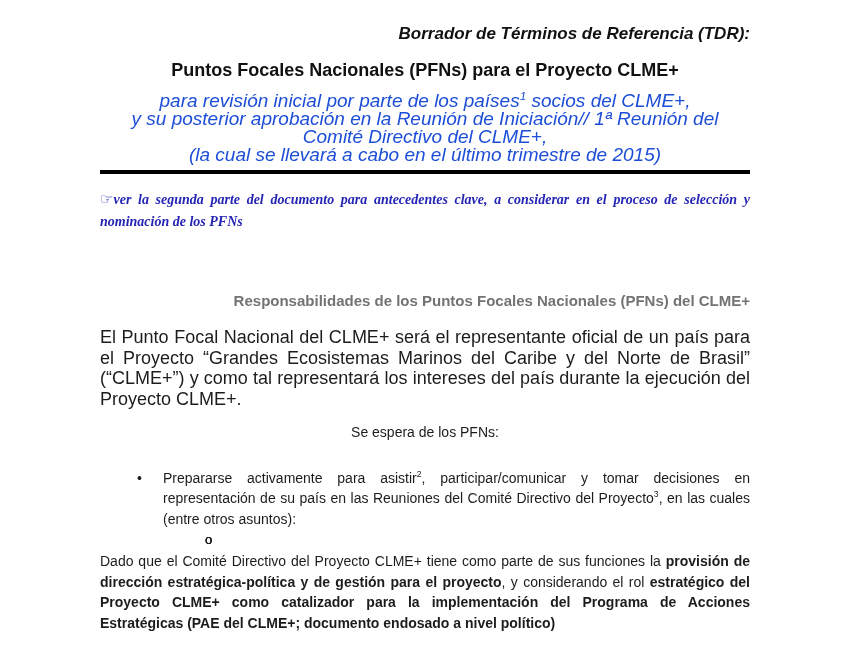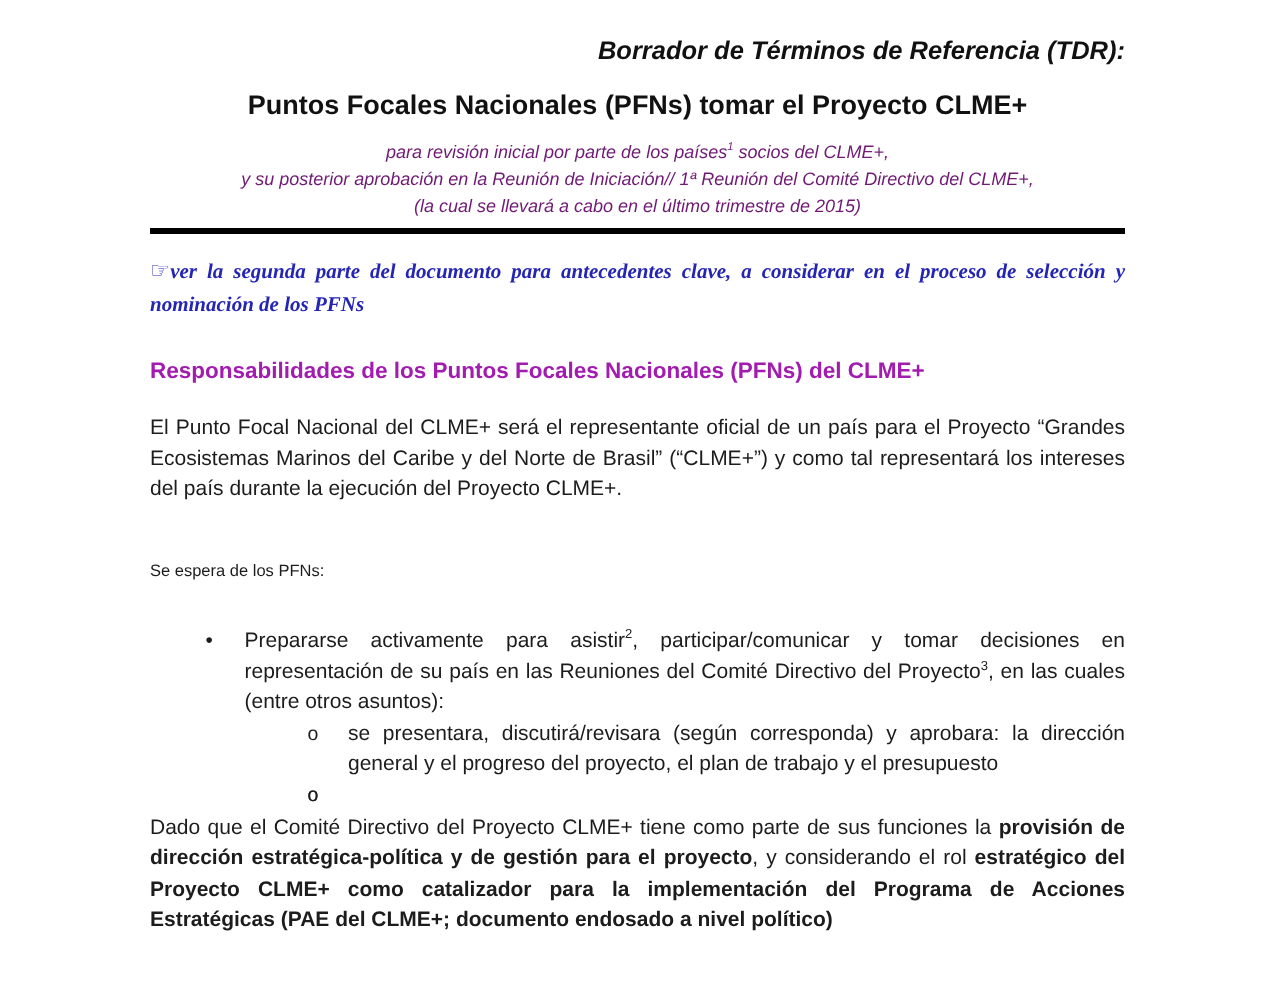--- a/index.html
+++ b/index.html
@@ -32,24 +32,24 @@
   }
   .title-sub {
     margin-top: 12px;
     font-size: 18px;
     line-height: 24px;
     font-weight: bold;
     color: #111111;
   }
   .subtitle-block {
     margin-top: 10px;
-    font-size: 12px;
+    font-size: 19px;
     line-height: 18px;
     font-style: italic;
-    color: #701a75;
+    color: #1d4ed8;
   }
   sup {
     font-size: 0.62em;
     line-height: 0;
     vertical-align: super;
   }
   .rule {
     border-bottom: 4px solid #000000;
     margin-top: 6px;
   }
@@ -64,38 +64,39 @@
     text-align: justify;
     font-family: Liberation Serif, serif;
   }
   .note .hand {
     font-style: normal;
     font-weight: normal;
     font-size: 15px;
   }
   
   .section-heading {
-    margin-top: 23px;
-    text-align: left;
+    margin-top: 58px;
+    text-align: right;
     font-size: 15px;
     line-height: 20px;
     font-weight: bold;
-    color: #a21caf;
+    color: #737373;
   }
   .para {
     margin-top: 14px;
-    font-size: 14px;
+    font-size: 18px;
     line-height: 20.5px;
     text-align: justify;
   }
   .para.lead { margin-top: 16px; }
   .intro-line {
-    margin-top: 35px;
-    font-size: 11px;
+    margin-top: 13px;
+    font-size: 14px;
     line-height: 20.5px;
+    text-align: center;
   }
   
   .li1 {
     position: relative;
     margin-top: 25px;
     padding-left: 63px;
     font-size: 14px;
     line-height: 20.5px;
     text-align: justify;
   }
@@ -125,21 +126,21 @@
   }
   .b { font-weight: bold; }
 </style>
 </head>
 <body>
 
 <div class="content">
 
   <div class="doc-header">
     <div class="title-main">Borrador de Términos de Referencia (TDR):</div>
-    <div class="title-sub">Puntos Focales Nacionales (PFNs) tomar el Proyecto CLME+</div>
+    <div class="title-sub">Puntos Focales Nacionales (PFNs) para el Proyecto CLME+</div>
     <div class="subtitle-block">
       <div><span>para revisión inicial por parte de los países</span><sup>1</sup><span> socios del CLME+,</span></div>
       <div>y su posterior aprobación en la Reunión de Iniciación// 1ª Reunión del Comité Directivo del CLME+,</div>
       <div>(la cual se llevará a cabo en el último trimestre de 2015)</div>
     </div>
   </div>
 
   <div class="rule"></div>
 
   <div class="note"><span class="hand">☞</span><span>ver la segunda parte del documento para antecedentes clave, a considerar en el proceso de selección y nominación de los PFNs</span></div>
@@ -148,21 +149,21 @@
 
   <div class="para lead">El Punto Focal Nacional del CLME+ será el representante oficial de un país para el Proyecto “Grandes Ecosistemas Marinos del Caribe y del Norte de Brasil” (“CLME+”) y como tal representará los intereses del país durante la ejecución del Proyecto CLME+.</div>
 
   <div class="intro-line">Se espera de los PFNs:</div>
 
   <div class="li1">
     <span class="marker">•</span><span>Prepararse activamente para asistir</span><sup>2</sup><span>, participar/comunicar y tomar decisiones en representación de su país en las Reuniones del Comité Directivo del Proyecto</span><sup>3</sup><span>, en las cuales (entre otros asuntos):</span>
   </div>
 
   <div class="li2">
-    <span class="marker">o</span><span>se presentara, discutirá/revisara (según corresponda) y aprobara: la dirección general y el progreso del proyecto, el plan de trabajo y el presupuesto</span>
+    <span class="marker">o</span>
   </div>
   <div class="li2">
     <span class="marker">o</span>
   </div>
   <div class="li2">
     <span class="marker">o</span>
   </div>
 
   <div class="closing"><span>Dado que el Comité Directivo del Proyecto CLME+ tiene como parte de sus funciones la </span><span class="b">provisión de dirección estratégica-política y de gestión para el proyecto</span><span>, y considerando el rol </span><span class="b">estratégico del Proyecto CLME+ como catalizador para la implementación del Programa de Acciones Estratégicas (PAE del CLME+; documento endosado a nivel político)</span></div>
 

